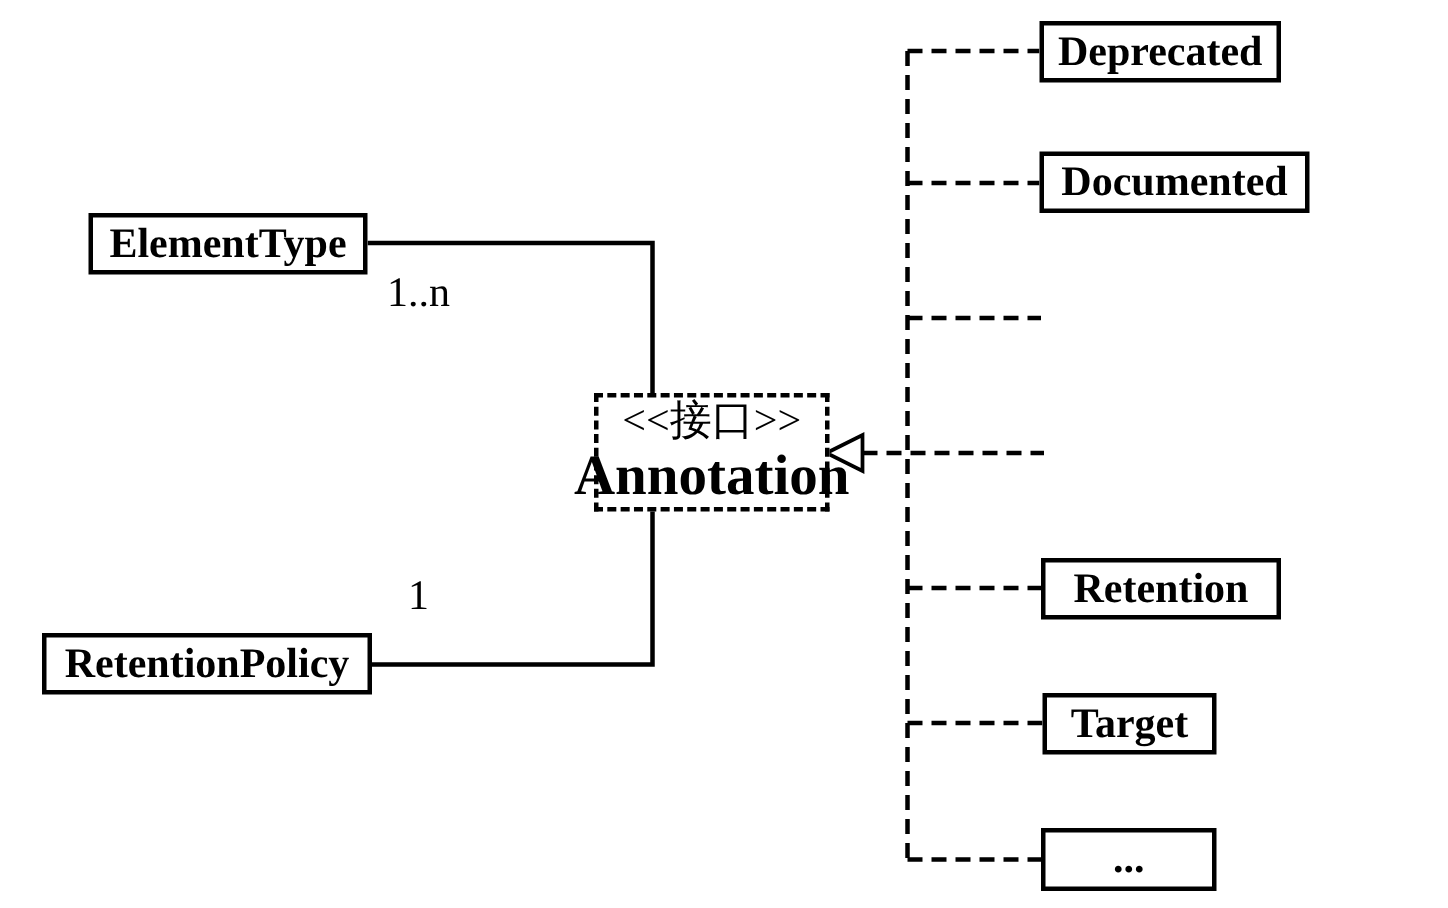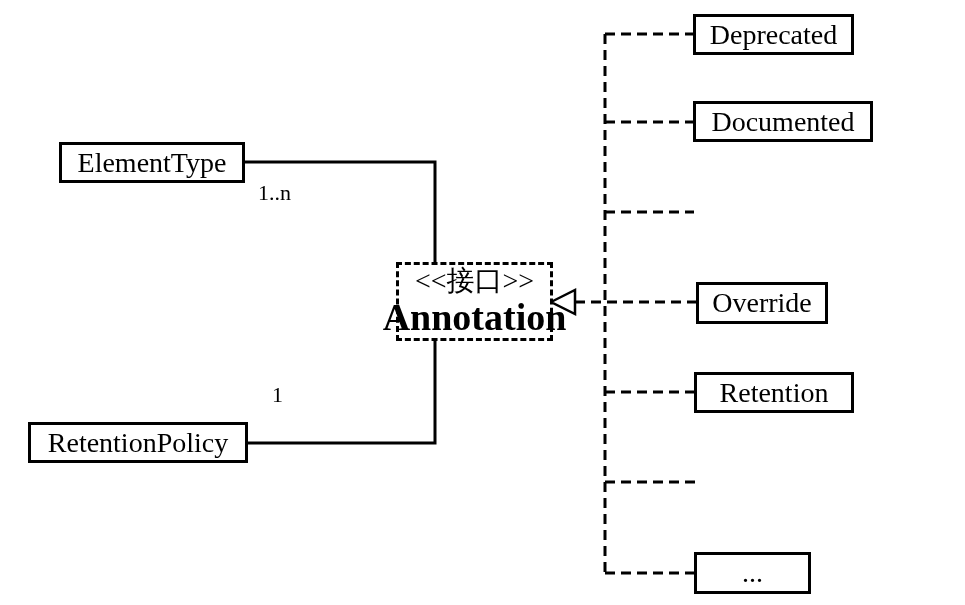--- a/index.html
+++ b/index.html
@@ -18,42 +18,42 @@
     width: 965px; height: 605px;
   }
   .box {
     position: absolute;
     box-sizing: border-box;
     border: 3px solid #000000;
     background: #ffffff;
     display: flex;
     align-items: center;
     justify-content: center;
-    font-weight: normal;
+    font-weight: bold;
     font-size: 28px;
     line-height: 1;
     white-space: nowrap;
   }
   .iface-box {
     position: absolute;
     box-sizing: border-box;
     border: 3px dashed #000000;
     background: #ffffff;
     display: flex;
     flex-direction: column;
     align-items: center;
     justify-content: center;
     line-height: 1.12;
     white-space: nowrap;
   }
   .iface-stereotype { font-weight: normal; font-size: 28px; }
   .iface-name { font-weight: bold; font-size: 38px; }
   .mult-label {
     position: absolute;
-    font-size: 22px;
+    font-size: 28px;
     font-weight: normal;
     line-height: 1;
     white-space: nowrap;
   }
   
   .b-elementtype    { left: 59px;  top: 142px; width: 186px; height: 41px; }
   .b-retentionpol   { left: 28px;  top: 422px; width: 220px; height: 41px; }
   .b-annotation     { left: 396px; top: 262px; width: 157px; height: 79px; }
   .b-impl0 { left: 693px; top: 14px;  width: 161px; height: 41px; }
   .b-impl1 { left: 693px; top: 101px; width: 180px; height: 41px; }
@@ -103,23 +103,23 @@
     <span class="iface-stereotype">&lt;&lt;接口&gt;&gt;</span>
     <span class="iface-name">Annotation</span>
   </div>
 
   <div class="box b-impl0">
     <span>Deprecated</span>
   </div>
   <div class="box b-impl1">
     <span>Documented</span>
   </div>
-  <div class="box b-impl3">
-    <span>Override</span>
-  </div>
   <div class="box b-impl4">
     <span>Retention</span>
+  </div>
+  <div class="box b-impl5">
+    <span>Target</span>
   </div>
   <div class="box b-impl6">
     <span>...</span>
   </div>
 
 </div>
 
 </body></html>

